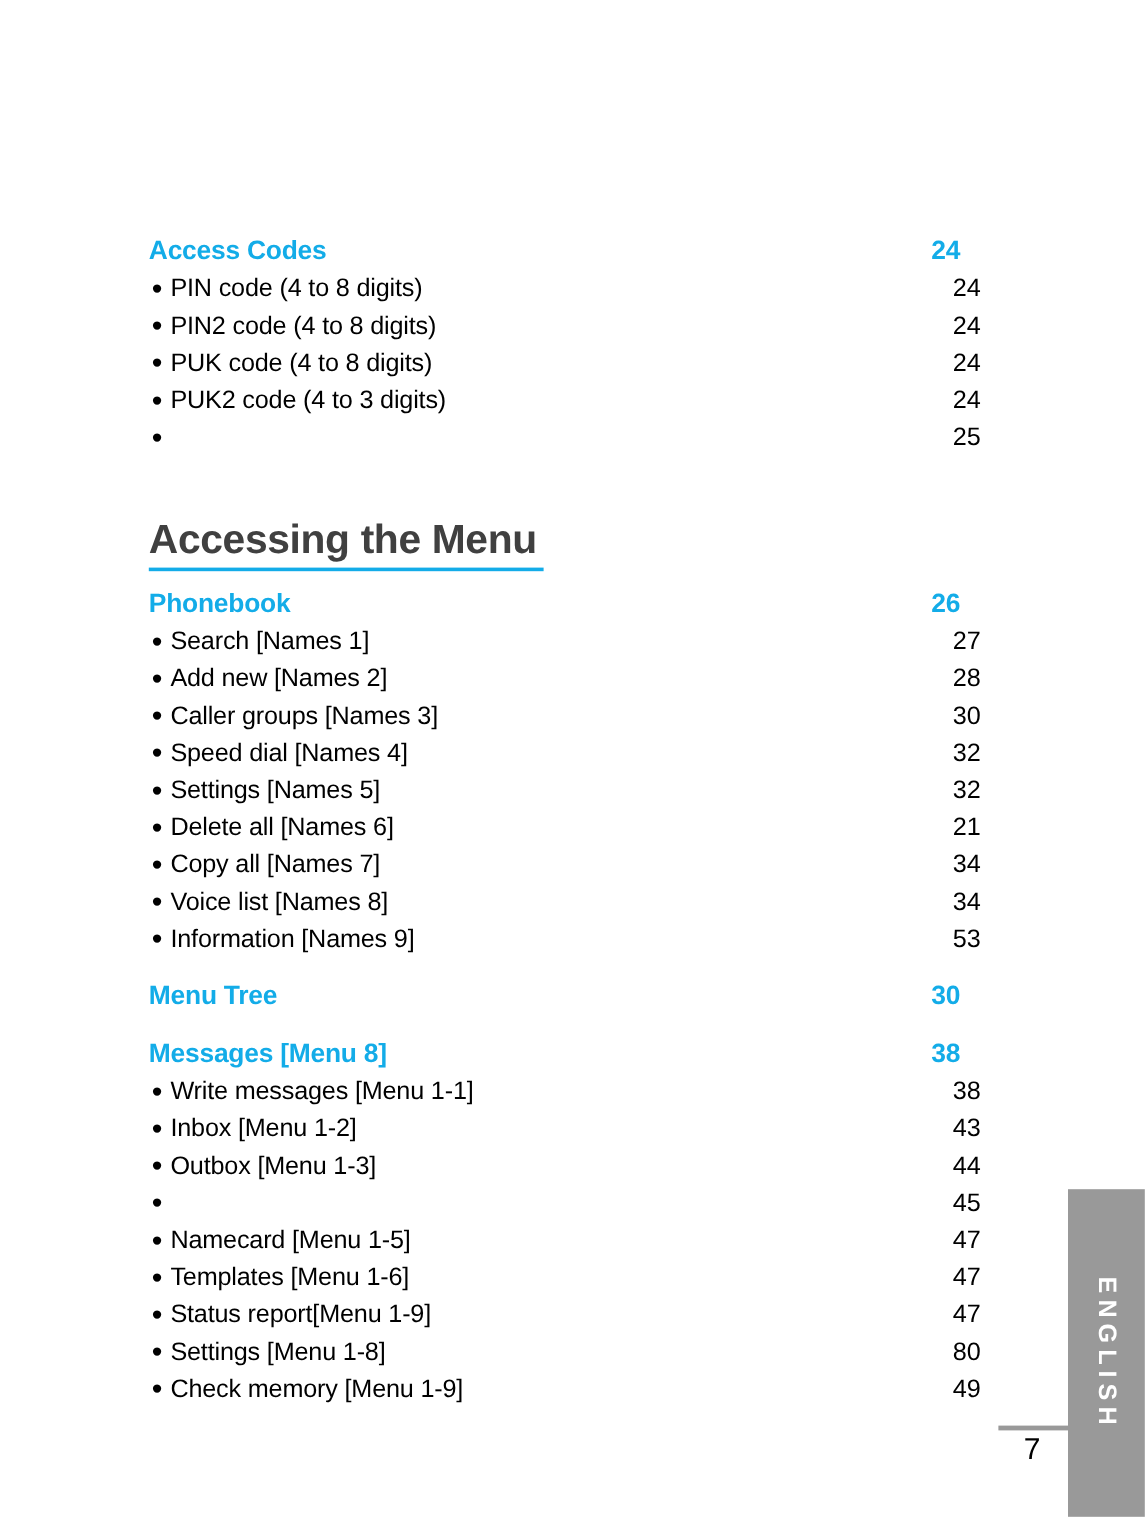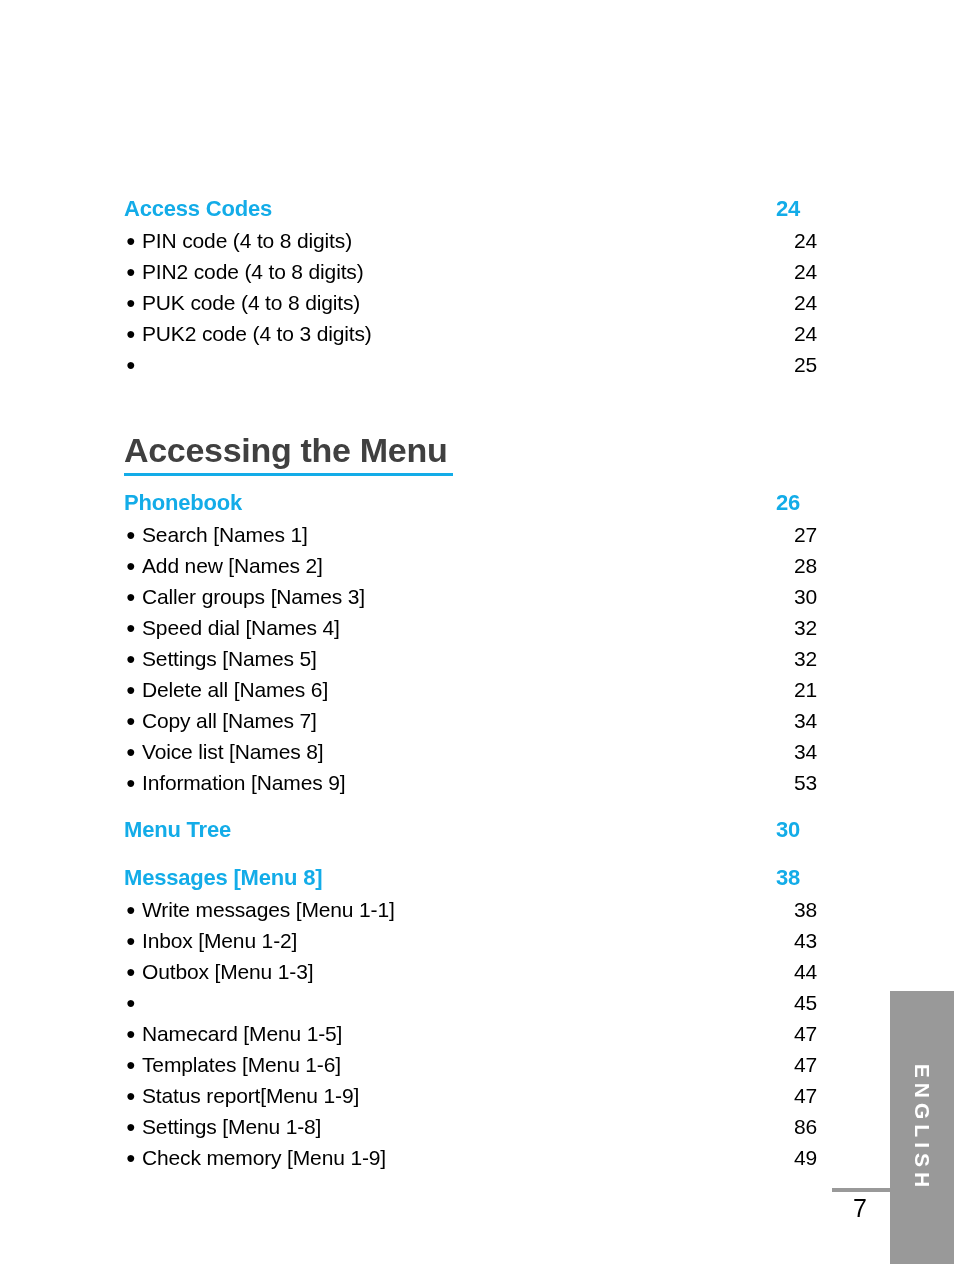--- a/index.html
+++ b/index.html
@@ -313,21 +313,21 @@
       <div class="row item">
         <span class="bullet">●</span>
         <span class="label">Status report[Menu 1-9]</span>
         <span class="leader"></span>
         <span class="pagenum">47</span>
       </div>
       <div class="row item">
         <span class="bullet">●</span>
         <span class="label">Settings [Menu 1-8]</span>
         <span class="leader"></span>
-        <span class="pagenum">86</span>
+        <span class="pagenum">80</span>
       </div>
       <div class="row item">
         <span class="bullet">●</span>
         <span class="label">Check memory [Menu 1-9]</span>
         <span class="leader"></span>
         <span class="pagenum">49</span>
       </div>
     </div>
   </div>
 

